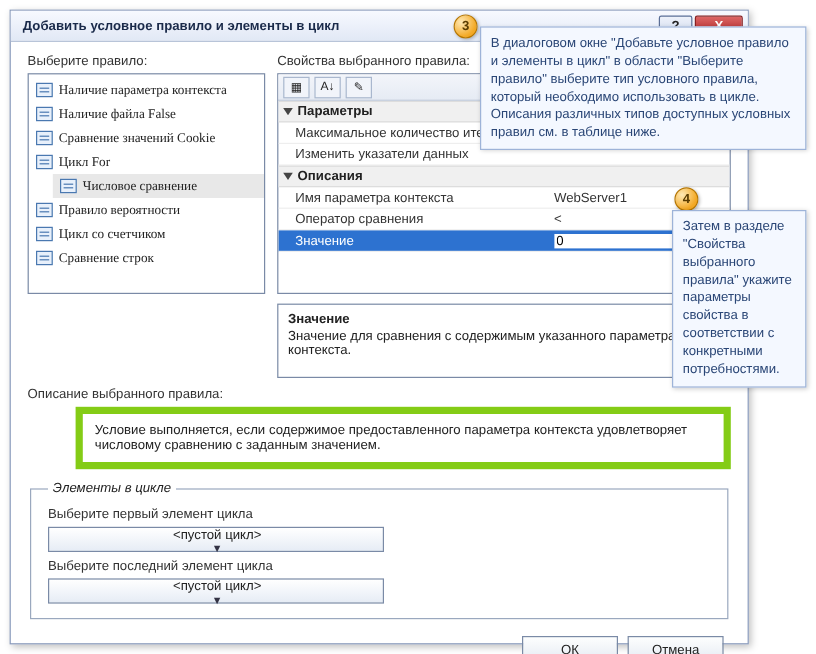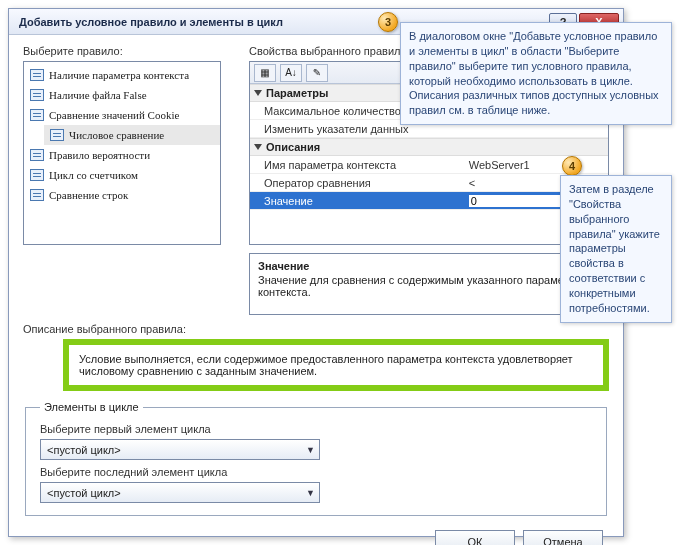--- a/index.html
+++ b/index.html
@@ -21,21 +21,21 @@
   .titlebar .title { font-weight: bold; color: #1a2a4a; }
   .titlebar .ctrls { margin-left: auto; display: flex; gap: 2px; }
   .winbtn {
     width: 28px; height: 17px; border: 1px solid #5b6f97;
     background: linear-gradient(#eef2fb,#cfd9ec); border-radius: 2px;
     display: flex; align-items: center; justify-content: center;
     font-size: 11px; font-weight: bold; cursor: pointer;
   }
   .winbtn.close { background: linear-gradient(#d66,#a22); color:#fff; border-color:#822; width: 40px; }
   .dlgbody { padding: 8px 14px 10px 14px; }
-  .row-top { display: flex; gap: 28px; }
+  .row-top { display: flex; gap: 10px; }
   .col-left { width: 198px; }
   .col-right { flex: 1; }
   .lbl { margin: 2px 0 4px 0; color: #333; }
   .listbox {
     border: 1px solid #7a8aa6; height: 184px; padding: 3px 0;
     background: #fff; overflow: hidden; font-family: Liberation Serif, serif;
   }
   .rule-item {
     display: flex; align-items: center; gap: 5px; padding: 2px 6px; height: 20px;
     cursor: pointer;
@@ -78,25 +78,25 @@
   }
   .pg-row.selected .pg-val input { background:#fff; color:#000; }
   .helpbox {
     border:1px solid #7a8aa6; margin-top:8px; padding:6px 8px 10px 8px; height:62px;
   }
   .helpbox .hb-title { font-weight:bold; margin-bottom:2px; }
   .descbox { border:6px solid #84cc16; margin-top:4px; padding:8px 10px;margin-left:40px; }
   fieldset.loop {
     border:1px solid #9aa8be; margin-top:10px; padding:8px 14px 12px 14px;
   }
-  fieldset.loop legend { padding:0 4px; }
+  fieldset.loop legend { padding:0 4px;font-style:italic; }
   .combo {
     width: 280px; height:21px; border:1px solid #7a8aa6; background:linear-gradient(#fff,#e6ecf5);
     display:flex; align-items:center; justify-content:space-between; padding:0 4px 0 6px;
-    margin-top:2px; cursor:pointer;
+    margin-top:2px; cursor:pointer;flex-direction:column;
   }
   .combo .chev { font-size:9px; color:#334; }
   .btnrow { display:flex; gap:8px; justify-content:flex-end; margin-top:14px; padding-right:6px; }
   .pushbtn {
     min-width:80px; height:24px; border:1px solid #7a8aa6; background:linear-gradient(#fdfefe,#e3e9f2);
     display:flex; align-items:center; justify-content:center; cursor:pointer;
   }
   
   .badge {
     position:absolute; width:20px; height:20px; border-radius:50%;
@@ -138,20 +138,24 @@
               <span>Наличие параметра контекста</span>
             </div>
           <div class="rule-item">
               <span class="rule-icon"></span>
               <span>Наличие файла False</span>
             </div>
           <div class="rule-item">
               <span class="rule-icon"></span>
               <span>Сравнение значений Cookie</span>
             </div>
+          <div class="rule-item">
+              <span class="rule-icon"></span>
+              <span>Цикл For</span>
+            </div>
           <div class="rule-item selected">
               <span class="rule-icon"></span>
               <span>Числовое сравнение</span>
             </div>
           <div class="rule-item">
               <span class="rule-icon"></span>
               <span>Правило вероятности</span>
             </div>
           <div class="rule-item">
               <span class="rule-icon"></span>

